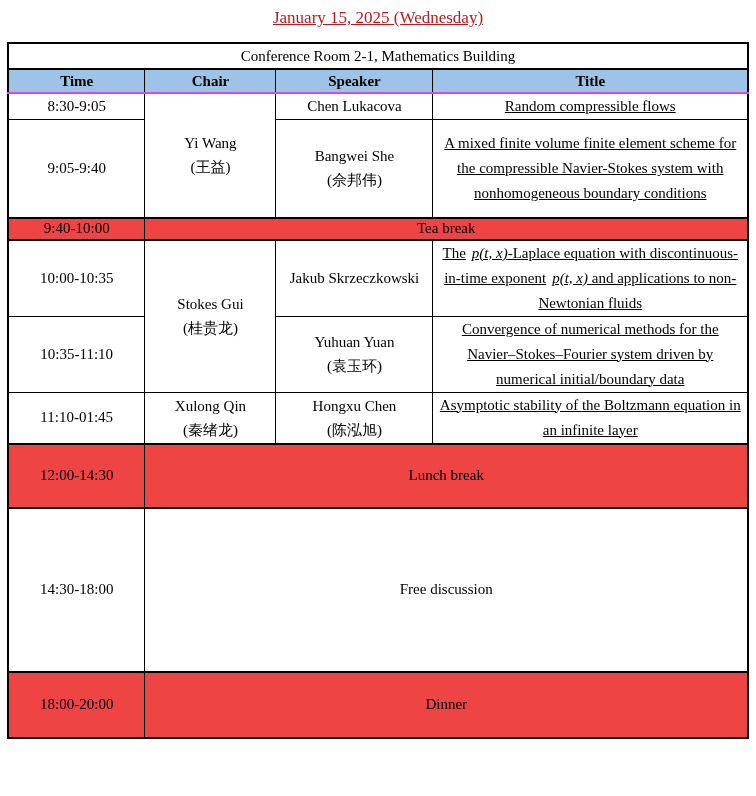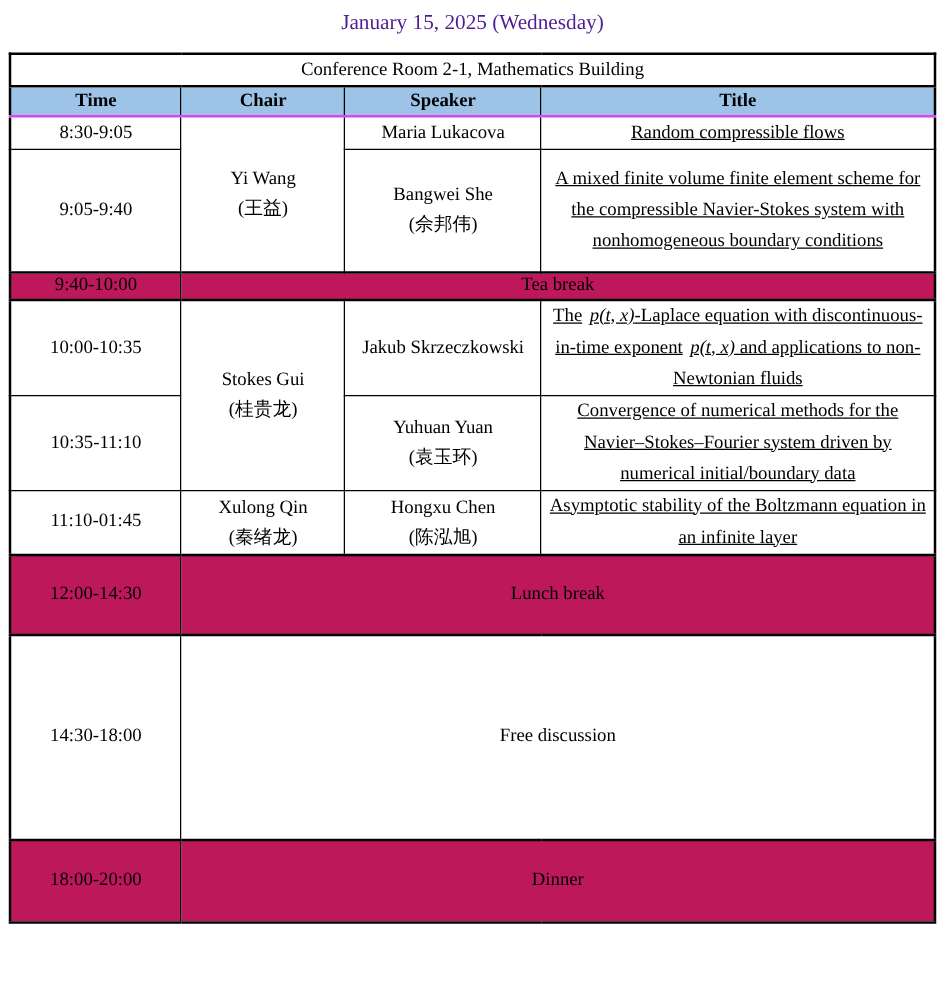--- a/index.html
+++ b/index.html
@@ -12,21 +12,22 @@
     font-family: "Liberation Serif", "DejaVu Serif", serif;
     color: #000000;
   }
   .page-title {
     margin: 0;
     padding-top: 8px;
     height: 34px;
     text-align: center;
     font-size: 17px;
     font-weight: normal;
-    color: #4c1d95;
+    color: #b91c1c;
+    text-decoration: underline;
   }
   table.schedule {
     width: 740px;
     margin: 0 auto;
     border-collapse: collapse;
     table-layout: fixed;
     border: 2px solid #000000;
   }
   col.c-time    { width: 137px; }
   col.c-chair   { width: 131px; }
@@ -41,21 +42,21 @@
     overflow: hidden;
   }
   tr.caption-row td { font-size: 15px; }
   tr.header-row th {
     background: #9DC3E6;
     font-weight: bold;
     border-top: 2px solid #000000;
     border-bottom: 2px solid #d946ef;
   }
   tr.break-row td {
-    background: #be185d;
+    background: #ef4444;
     border-top: 2px solid #000000;
     border-bottom: 2px solid #000000;
   }
   .two-line { line-height: 24px; }
   .title-cell { line-height: 25px; text-decoration: underline; }
   .math { font-style: italic; margin-left: 6px; }
 </style>
 </head>
 <body>
 
@@ -80,21 +81,21 @@
     <th>Speaker</th>
     <th>Title</th>
   </tr>
 
   <tr style="height:21px;">
     <td>8:30-9:05</td>
     <td rowspan="2" class="two-line">
       <div>Yi Wang</div>
       <div>(王益)</div>
     </td>
-    <td>Maria Lukacova</td>
+    <td>Chen Lukacova</td>
     <td class="title-cell">Random compressible flows</td>
   </tr>
 
   <tr style="height:98px;">
     <td>9:05-9:40</td>
     <td class="two-line">
       <div>Bangwei She</div>
       <div>(佘邦伟)</div>
     </td>
     <td class="title-cell">A mixed finite volume finite element scheme for the compressible Navier-Stokes system with nonhomogeneous boundary conditions</td>

